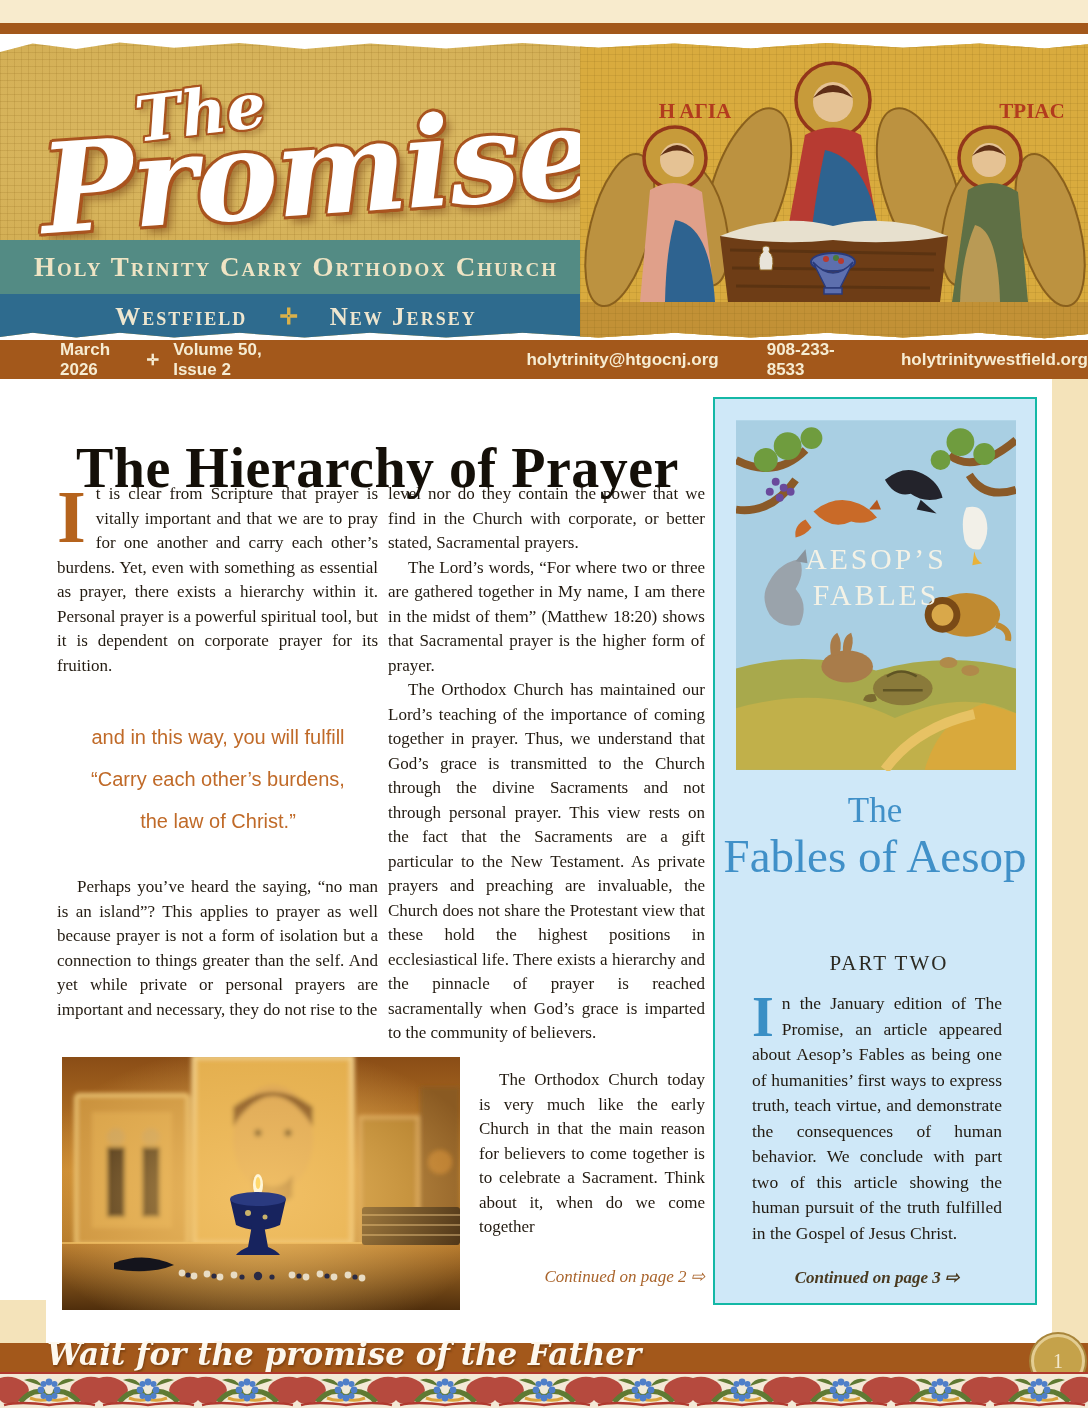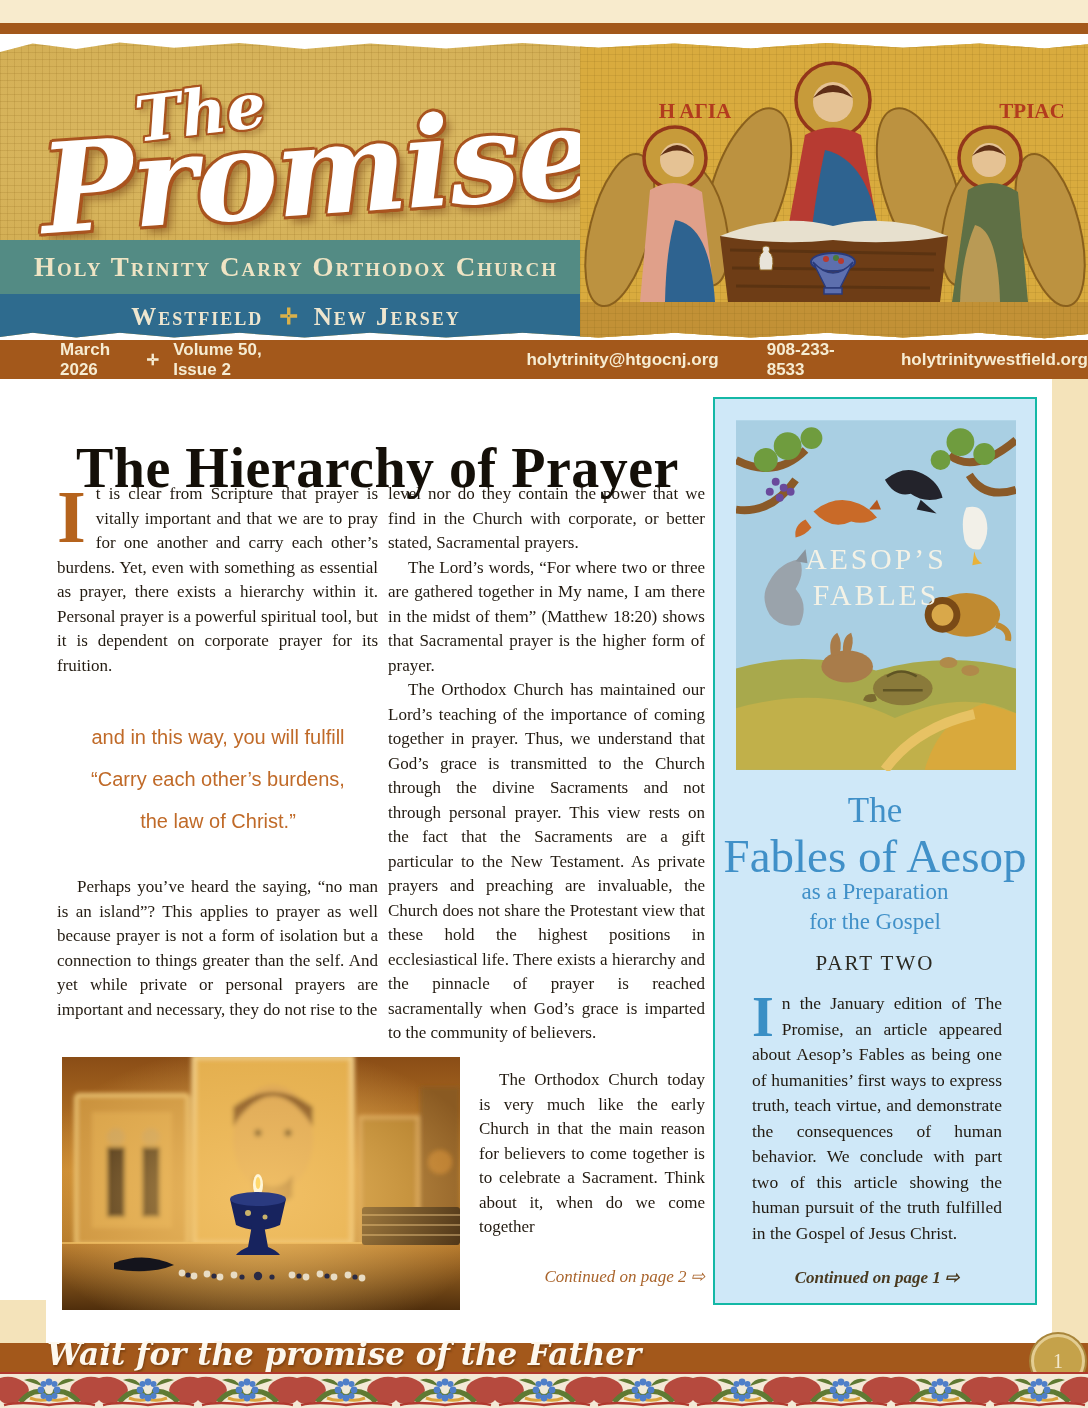--- a/index.html
+++ b/index.html
@@ -22,21 +22,21 @@
             text-shadow:-2px 0 #a9541f,2px 0 #a9541f,0 -2px #a9541f,0 2px #a9541f,
                         -2px -2px #a9541f,2px 2px #a9541f,-2px 2px #a9541f,2px -2px #a9541f,4px 5px 6px rgba(110,55,15,.55);}
   .logo-promise{position:absolute;left:0px;top:40px;font-family:"DejaVu Serif",serif;
             font-style:italic;font-weight:bold;font-size:124px;color:#ffffff;
             transform:rotate(-4deg);letter-spacing:-2px;
             text-shadow:-3px 0 #a9541f,3px 0 #a9541f,0 -3px #a9541f,0 3px #a9541f,
                         -2px -2px #a9541f,3px 3px #a9541f,-2px 3px #a9541f,3px -2px #a9541f,6px 7px 8px rgba(110,55,15,.55);}
   .band-teal{position:absolute;left:0;top:200px;width:592px;height:54px;background:#538b84;
              display:flex;align-items:center;justify-content:center;}
   .band-blue{position:absolute;left:0;top:254px;width:592px;height:46px;background:#2e6b8e;
-             display:flex;align-items:center;justify-content:center;gap:16px;}
+             display:flex;align-items:center;justify-content:center;gap:32px;}
   .band-teal .txt{font-variant:small-caps;font-size:27px;letter-spacing:2px;color:#efe4c4;font-weight:bold;}
   .band-blue .txt{font-variant:small-caps;font-size:25px;letter-spacing:2px;color:#eee6cf;font-weight:bold;}
   .band-cross{color:#d9b04a;font-size:22px;font-weight:bold;}
   .trinity{position:absolute;left:580px;top:0px;width:508px;height:300px;}
   
   .info-bar{position:absolute;left:0;top:340px;width:1088px;height:39px;background:#a3581b;
             display:flex;align-items:center;font-family:"Liberation Sans",sans-serif;
             font-weight:bold;font-size:17px;color:#f6ecd2;}
   .info-left{margin-left:60px;display:flex;gap:14px;align-items:center;}
   .info-email{margin-left:235px;}
@@ -67,21 +67,21 @@
   .side-panel{position:absolute;left:713px;top:397px;width:324px;height:908px;
               background:#cfe8f8;border:2px solid #14b8a6;box-sizing:border-box;}
   .cover{position:absolute;left:21px;top:20px;width:280px;height:352px;}
   .side-title1{position:absolute;left:0;top:392px;width:100%;text-align:center;
                font-size:35px;color:#4090c8;}
   .side-title2{position:absolute;left:0;top:430px;width:100%;text-align:center;
                font-size:47px;color:#4090c8;}
   .side-sub{position:absolute;left:0;top:478px;width:100%;text-align:center;
             font-size:23px;line-height:30px;color:#4090c8;}
   .side-part{position:absolute;left:0;top:552px;width:100%;text-align:center;
-             font-size:21px;letter-spacing:2px;color:#2c2a22;}
+             font-size:21px;letter-spacing:2px;color:#2c2a22;padding-left:14px;}
   .side-body{position:absolute;left:37px;top:592px;width:250px;font-size:17.5px;
              line-height:25.5px;color:#221a10;text-align:justify;}
   .cont4{position:absolute;left:37px;top:868px;width:250px;text-align:center;
          font-style:italic;color:#4a3a20;font-size:17px;font-weight:bold;}
   
   .footer-bar{position:absolute;left:0;top:1343px;width:1088px;height:29px;background:#a3581b;}
   .tagline{position:absolute;left:47px;top:1336px;font-family:"DejaVu Serif",serif;
            font-style:italic;font-weight:bold;font-size:31px;color:#fdf8ee;
            text-shadow:1px 2px 2px rgba(90,45,10,.5);}
   .floral{position:absolute;left:0;top:1372px;width:1088px;height:36px;}
@@ -358,29 +358,25 @@
 
       <ellipse cx="214" cy="244" rx="9" ry="5.5" fill="#b08a4a"></ellipse>
       <ellipse cx="236" cy="252" rx="9" ry="5.5" fill="#b08a4a"></ellipse>
 
       <text x="141" y="150" text-anchor="middle" font-family="Liberation Serif,serif" font-size="30" letter-spacing="3" fill="#f4f2e6">AESOP’S</text>
       <text x="141" y="186" text-anchor="middle" font-family="Liberation Serif,serif" font-size="30" letter-spacing="3" fill="#f4f2e6">FABLES</text>
     </svg>
 
     <div class="side-title1">The</div>
     <div class="side-title2">Fables of Aesop</div>
-    <div class="side-sub">
-      <div>as a Preparation</div>
-      <div>for the Gospel</div>
-    </div>
     <div class="side-part">PART TWO</div>
     <div class="side-body">
       <span class="dropcap blue">I</span><span>n the January edition of The Promise, an article appeared about Aesop’s Fables as being one of humanities’ first ways to express truth, teach virtue, and demonstrate the consequences of human behavior. We conclude with part two of this article showing the human pursuit of the truth fulfilled in the Gospel of Jesus Christ.</span>
     </div>
-    <div class="cont4">Continued on page 1 ⇨</div>
+    <div class="cont4">Continued on page 3 ⇨</div>
   </div>
 
   <div class="footer-bar"></div>
   <div class="tagline">Wait for the promise of the Father</div>
   <div class="badge">
     <span>1</span>
   </div>
 
   <svg class="floral" viewBox="0 0 1088 36" preserveAspectRatio="none">
     <defs>

